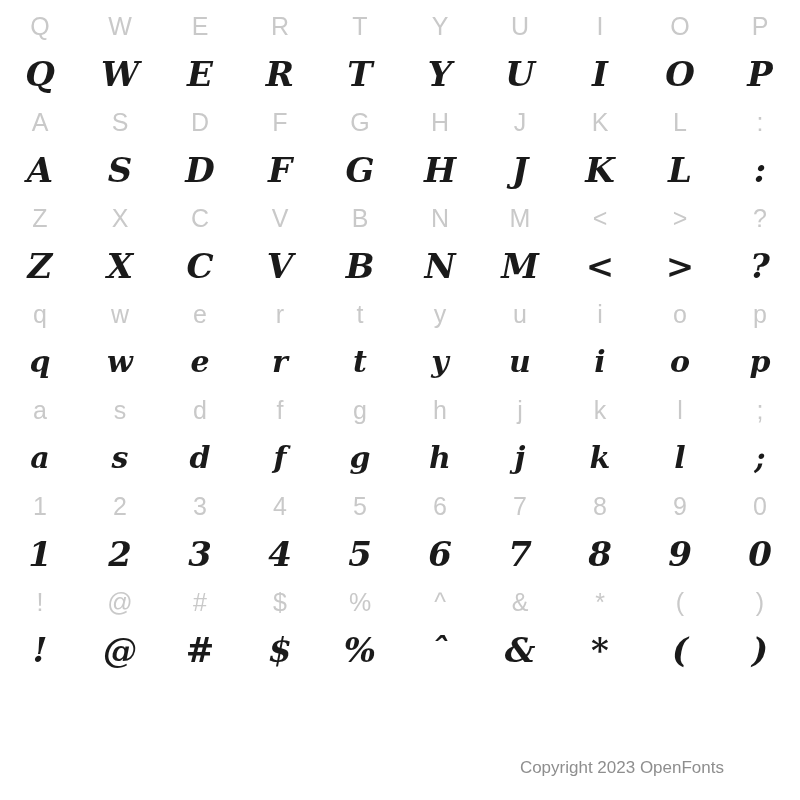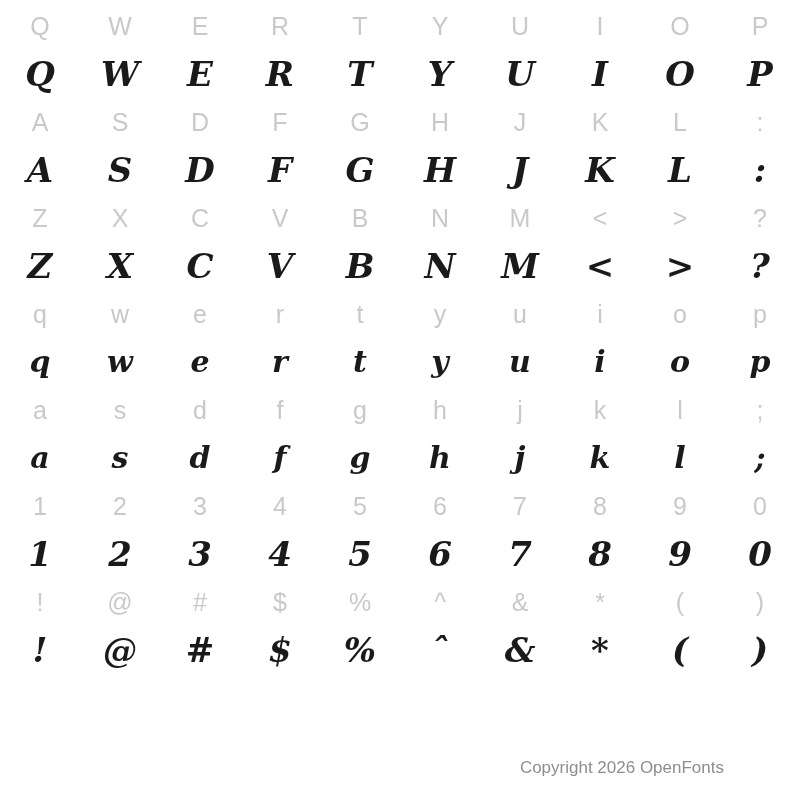--- a/index.html
+++ b/index.html
@@ -264,15 +264,15 @@
       <div class="cell">%</div>
       <div class="cell">ˆ</div>
       <div class="cell">&amp;</div>
       <div class="cell">*</div>
       <div class="cell">(</div>
       <div class="cell">)</div>
     </div>
 
   </div>
 
-  <div class="footer">Copyright 2026 OpenFonts</div>
+  <div class="footer">Copyright 2023 OpenFonts</div>
 
 </div>
 
 </body></html>

